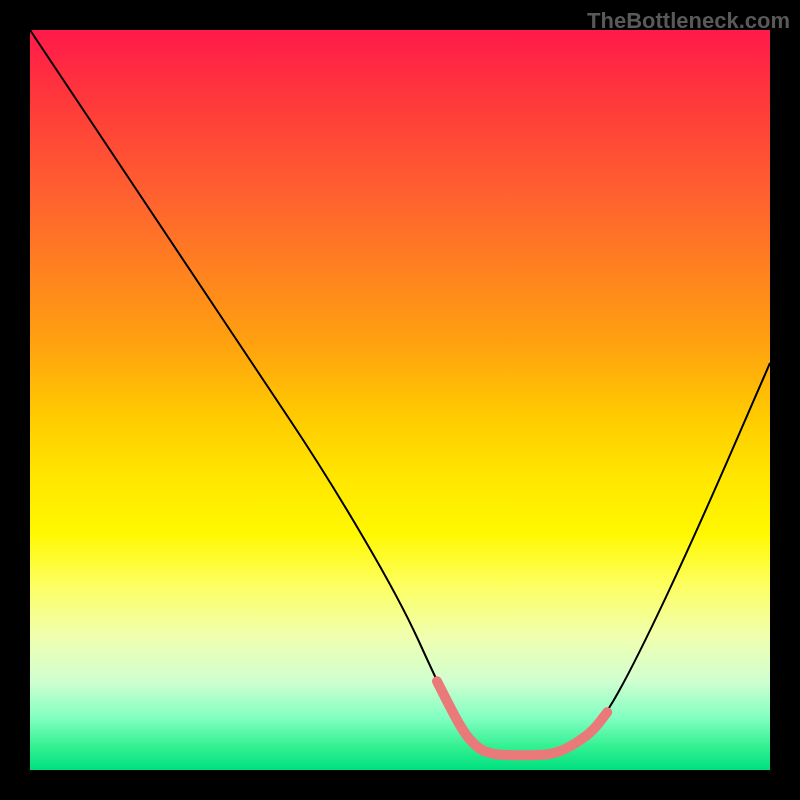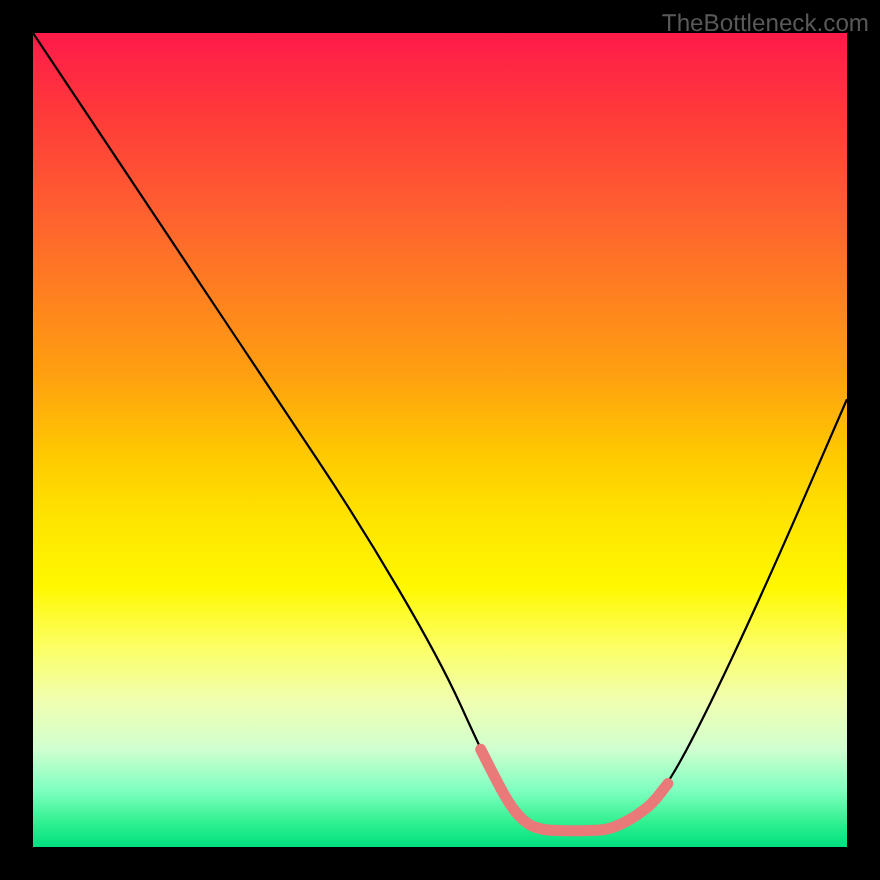--- a/index.html
+++ b/index.html
@@ -8,21 +8,21 @@
     position: absolute;
     width: 800px;
     height: 800px;
   }
   .watermark {
     position: absolute;
     top: 8px;
     right: 10px;
     color: #595959;
     font-size: 22px;
-    font-weight: 400;
+    font-weight: 700;
     z-index: 10;
     text-align: center;
   }
   .plot-area {
     position: absolute;
     left: 30px;
     top: 30px;
     width: 740px;
     height: 740px;
     background: linear-gradient(to bottom,

